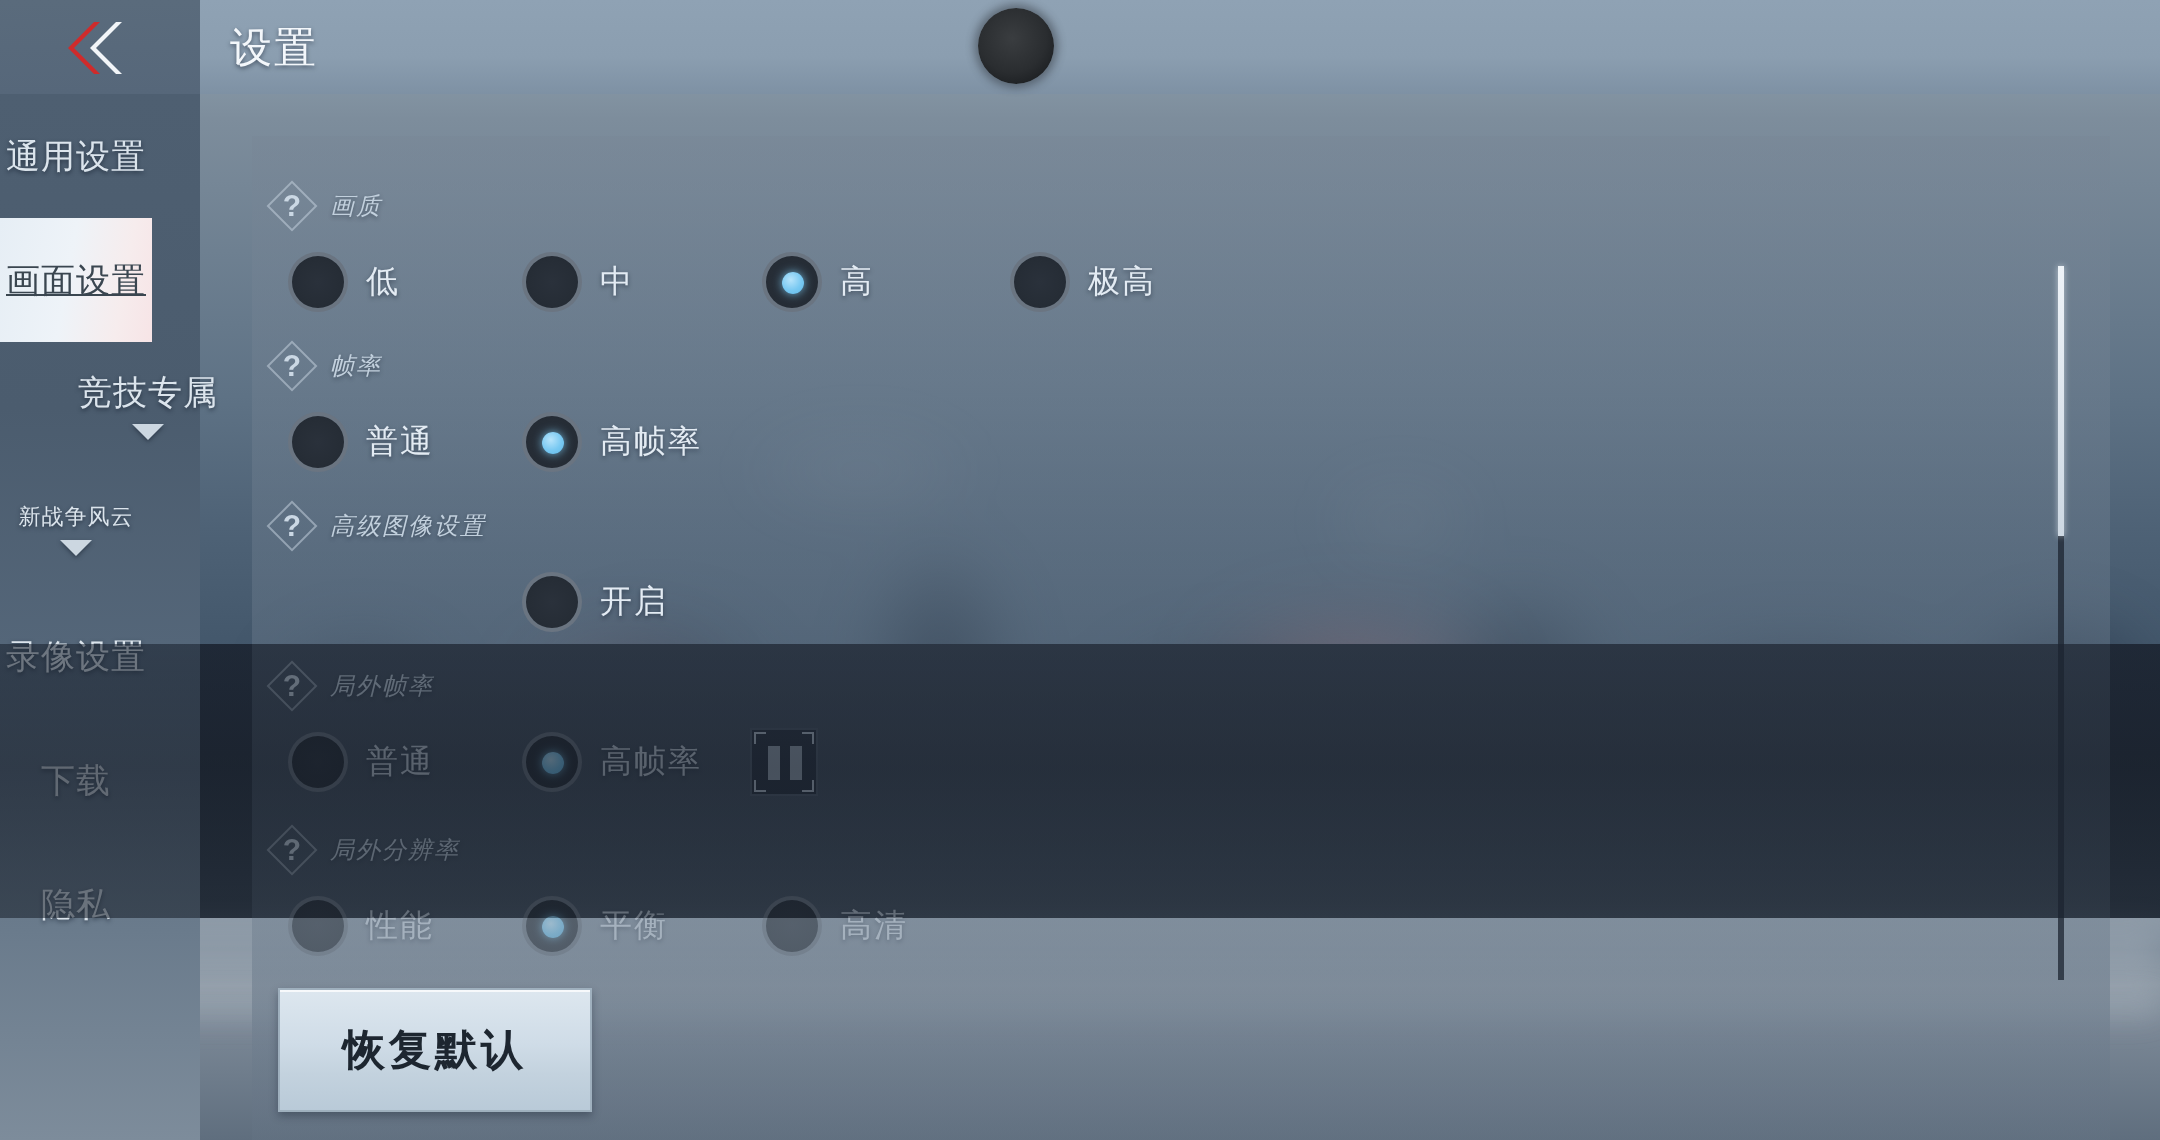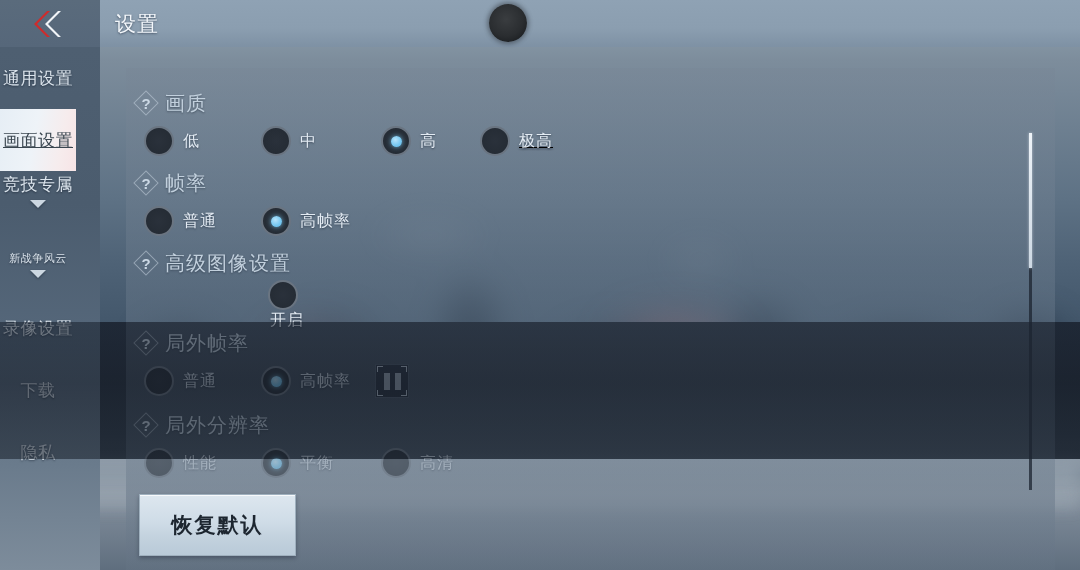--- a/index.html
+++ b/index.html
@@ -127,22 +127,23 @@
   }
   .qmark .dia{
     position:absolute; left:3px; top:3px; width:18px; height:18px;
     border:1.5px solid rgba(195,208,220,.55); transform:rotate(45deg);
   }
   .qmark .q{
     position:absolute; inset:0; display:flex; align-items:center; justify-content:center;
     color:#cbd8e4; font-size:15px; font-weight:bold; line-height:1;
   }
   .grp-title{
-    margin-left:7px; color:#c2d0dd; font-size:20px; letter-spacing:1px;
+    margin-left:7px; color:#c2d0dd; font-size:12px; letter-spacing:1px;
     text-shadow:0 1px 2px rgba(20,30,45,.45);
+    font-style:italic;
   }
   .opts{ position:relative; height:42px; margin-top:4px; }
   .opt{
     position:absolute; top:0; display:flex; align-items:center; height:42px;
   }
   .radio{
     position:relative; width:30px; height:30px; flex:0 0 30px; border-radius:50%;
     background:radial-gradient(circle at 50% 50%, #2a313b 0%, #262d36 60%, #222932 100%);
     border:2px solid rgba(175,190,205,.50);
     display:flex; align-items:center; justify-content:center;
@@ -235,21 +236,21 @@
             <div class="opt-label">低</div>
           </div>
           <div class="opt" style="left: 135px;">
             <div class="radio"></div>
             <div class="opt-label">中</div>
           </div>
           <div class="opt" style="left: 255px;">
             <div class="radio sel"></div>
             <div class="opt-label">高</div>
           </div>
-          <div class="opt" style="left: 354px; text-decoration: underline;">
+          <div class="opt" style="left: 379px;">
             <div class="radio"></div>
             <div class="opt-label">极高</div>
           </div>
         </div>
       </div>
       <div class="grp" style="top: 102px; width: 900px;">
         <div class="grp-label">
           <div class="qmark">
             <div class="dia"></div>
             <div class="q">?</div>
@@ -269,21 +270,21 @@
       </div>
       <div class="grp" style="top: 182px; width: 900px;">
         <div class="grp-label">
           <div class="qmark">
             <div class="dia"></div>
             <div class="q">?</div>
           </div>
           <div class="grp-title">高级图像设置</div>
         </div>
         <div class="opts">
-          <div class="opt" style="left: 135px; flex-direction: column;">
+          <div class="opt" style="left: 135px;">
             <div class="radio"></div>
             <div class="opt-label">开启</div>
           </div>
         </div>
       </div>
       <div class="grp" style="top: 262px; width: 900px;">
         <div class="grp-label">
           <div class="qmark">
             <div class="dia"></div>
             <div class="q">?</div>
@@ -346,21 +347,21 @@
   <span>恢复默认</span>
 </div>
 
 <div id="sidebar">
     <div class="nav-item" style="position: absolute; top: 0px;">
       <div>通用设置</div>
     </div>
     <div class="nav-item active" style="position: absolute; top: 62px;">
       <div>画面设置</div>
     </div>
-    <div class="nav-item has-caret" style="position: absolute; top: 112px;">
+    <div class="nav-item has-caret" style="position: absolute; top: 124px; margin-left: 36px;">
       <div>竞技专属</div>
       <div class="caret"></div>
     </div>
     <div class="nav-item has-caret" style="position: absolute; top: 186px;">
       <div style="font-size: 11px;">新战争风云</div>
       <div class="caret"></div>
     </div>
     <div class="nav-item" style="position: absolute; top: 250px;">
       <div>录像设置</div>
     </div>

